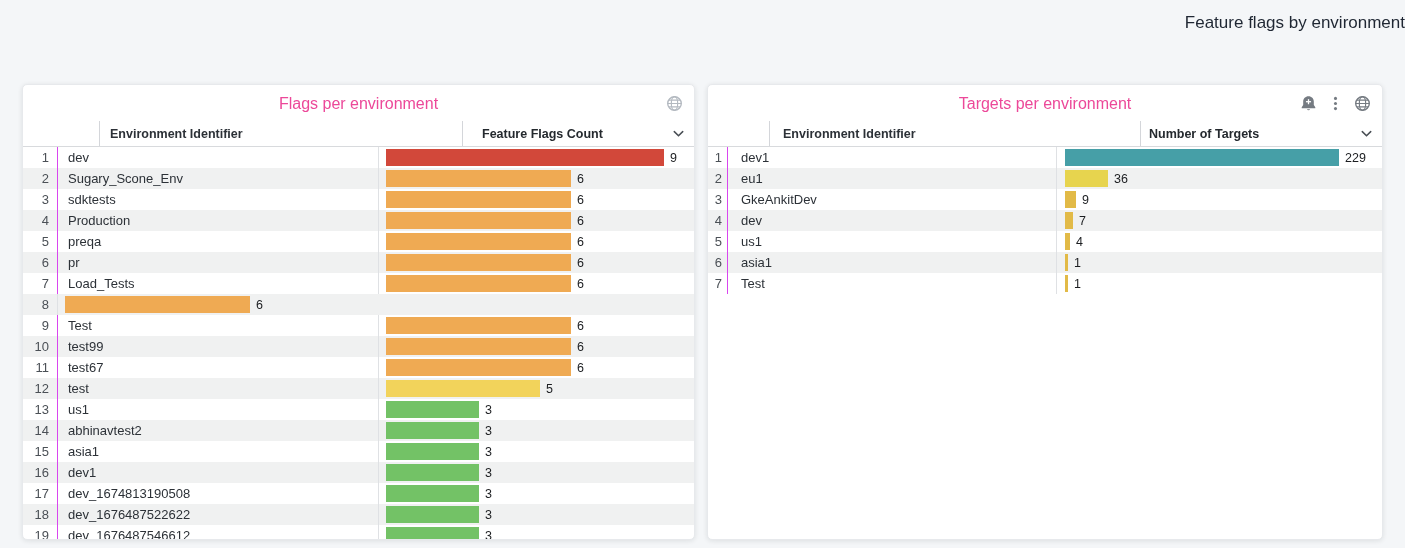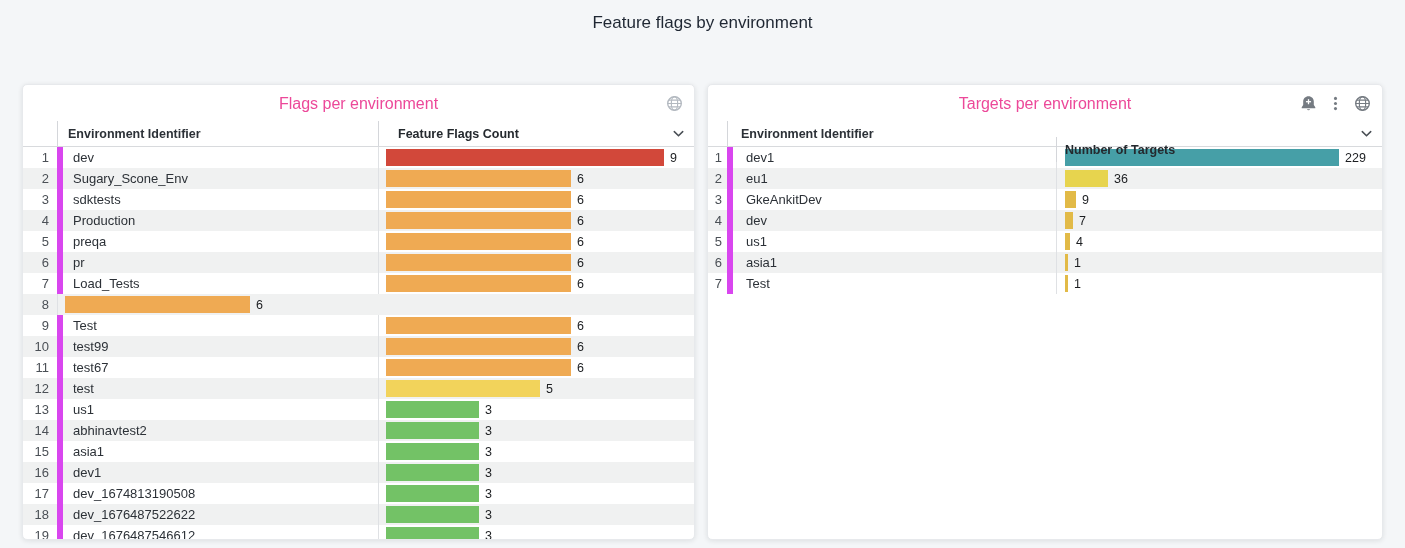--- a/index.html
+++ b/index.html
@@ -5,21 +5,21 @@
   * { box-sizing: border-box; }
   html,body { margin:0; padding:0; }
   body {
     width:1405px; height:548px;
     background:#f4f6f8;
     font-family:"Liberation Sans", sans-serif;
     position:relative; overflow:hidden;
     color:#2c3137;
   }
   .dash-title {
-    text-align:center; padding-top:13px;
+    text-align:right; padding-top:13px;
     font-size:17px; font-weight:500; color:#1f2733;
   }
   .panel {
     position:absolute; top:84px; height:456px;
     background:#fff; border:1px solid #e7e9ec; border-radius:5px;
     box-shadow:0 1px 5px rgba(24,26,27,0.10);
     overflow:hidden;
   }
   .panel-left  { left:22px;  width:673px; }
   .panel-right { left:707px; width:676px; }
@@ -33,30 +33,31 @@
   }
   .panel-icons {
     position:absolute; right:11px; top:10px;
     display:flex; gap:10px; align-items:center; z-index:2;
   }
   .icon { display:inline-flex; width:17px; height:17px; color:#757b82; cursor:pointer; }
   .icon svg { width:100%; height:100%; }
   .icon-faded { color:#b3b9c0; }
 
   .thead {
-    display:flex; height:26px; align-items:flex-start; position:relative;
+    display:flex; height:26px; align-items:flex-end; position:relative;
     font-size:12.5px; font-weight:700; color:#24292e;
     border-bottom:1px solid #d8dadd;
+    gap:42px;
   }
   .trow { display:flex; height:21px; align-items:center; font-size:13px; }
   .trow.alt { background:#f0f1f1; }
 
   .cell { height:100%; display:flex; align-items:center; }
   .cell-num  { justify-content:flex-end; color:#4b5056; }
-  .cell-name { border-left:6px solid #d946ef; color:#2c3137; white-space:nowrap; overflow:hidden; }
+  .cell-name { border-left:1px solid #d946ef; color:#2c3137; white-space:nowrap; overflow:hidden; }
   .cell-bar  { border-left:1px solid #dfe1e4; flex:1; min-width:0; }
 
   .panel-left  .cell-num  { width:34px; padding-right:8px; }
   .panel-left  .cell-name { width:321px; padding-left:10px; }
   .panel-right .cell-num  { width:19px; padding-right:5px; }
   .panel-right .cell-name { width:329px; padding-left:13px; }
 
   .thead .cell-name, .thead .cell-bar { border-left:1px solid #d4d6da; }
   .panel-left  .thead .cell-bar { padding-left:19px; }
   .panel-right .thead .cell-bar { padding-left:8px;margin-top:16px; }

